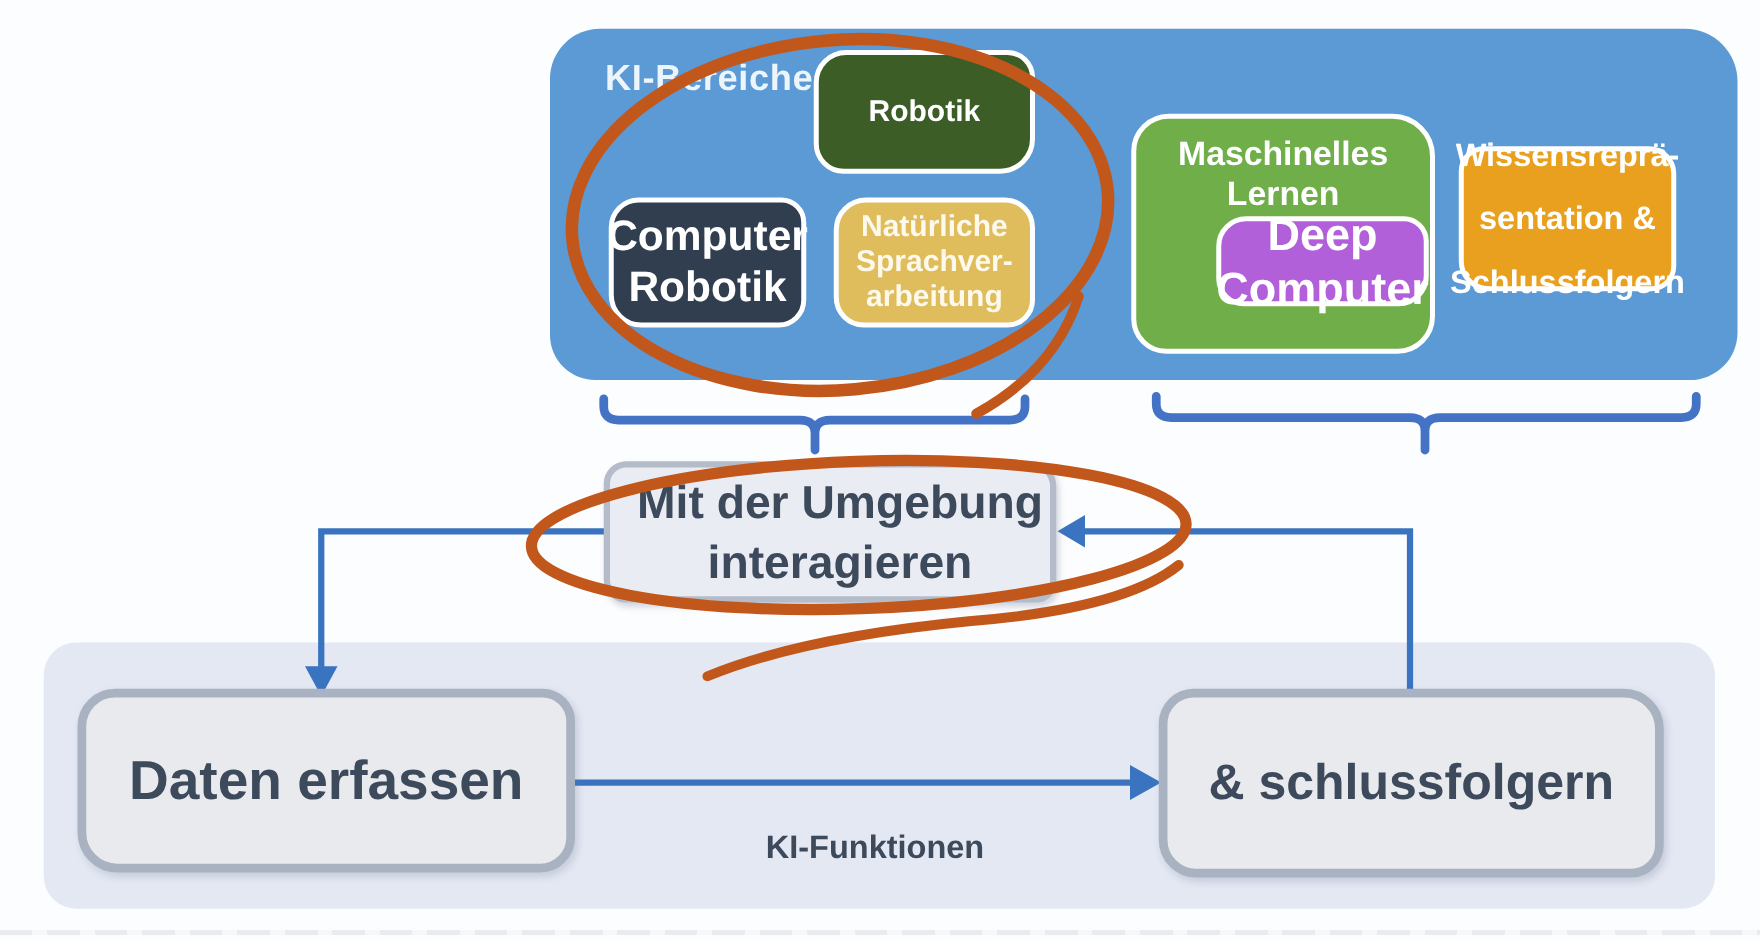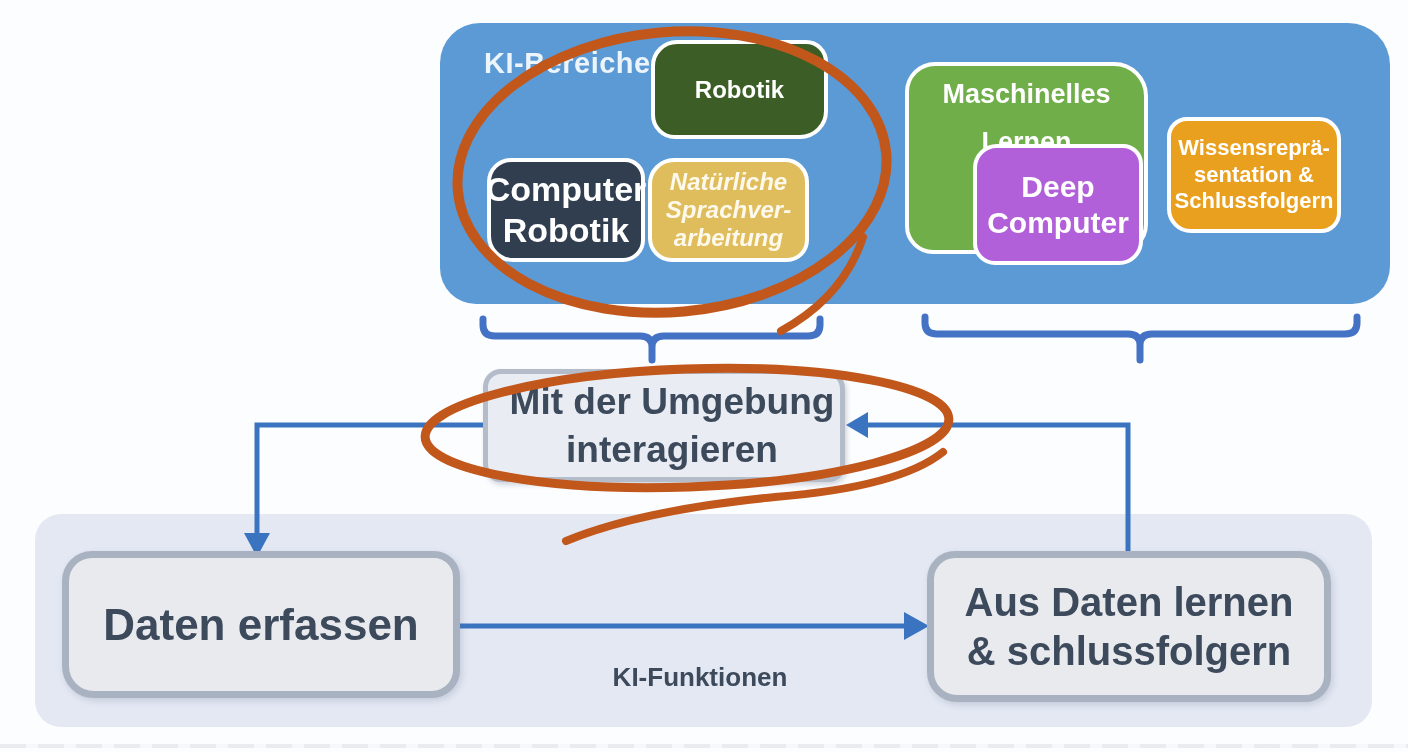--- a/index.html
+++ b/index.html
@@ -29,29 +29,29 @@
     border:4px solid #ffffff;
     color:#ffffff;
     display:flex;flex-direction:column;align-items:center;justify-content:center;
     text-align:center;
   }
   .abox span{display:block;}
   .robotik{left:211px;top:17px;width:177px;height:99px;background:var(--robotik-green);
     border-radius:26px 22px 28px 24px;font-size:24px;}
   .cvision{left:47px;top:135px;width:158px;height:104px;background:var(--vision-navy);
     border-radius:24px 20px 22px 26px;font-size:34px;line-height:1.2;}
-  .nlp{left:208px;top:135px;width:161px;height:104px;background:var(--nlp-gold);
-    border-radius:26px 24px 22px 24px;font-size:24px;line-height:1.16;color:#fdf9ec;font-style:italic;}
-  .mlearn{left:465px;top:39px;width:243px;height:192px;background:var(--ml-green);
+  .nlp{left:227px;top:135px;width:161px;height:104px;background:var(--nlp-gold);
+    border-radius:26px 24px 22px 24px;font-size:24px;line-height:1.16;color:#fdf9ec;}
+  .mlearn{left:465px;top:68px;width:243px;height:192px;background:var(--ml-green);
     border-radius:30px 34px 30px 28px;font-size:27px;line-height:1.2;
-    justify-content:flex-start;padding-top:12px;gap:16px;}
-  .dlearn{left:64px;top:78px;width:170px;height:121px;background:var(--dl-purple);
-    border-radius:24px 20px 24px 22px;font-size:30px;line-height:1.2;}
+    justify-content:flex-start;padding-top:12px;}
+  .dlearn{left:64px;top:78px;width:170px;height:72px;background:var(--dl-purple);
+    border-radius:24px 20px 24px 22px;font-size:36px;line-height:1.2;}
   .wissen{left:727px;top:94px;width:174px;height:116px;background:var(--wissen-orange);
-    border-radius:20px 22px 20px 24px;font-size:22px;line-height:1.2;}
+    border-radius:20px 22px 20px 24px;font-size:26px;line-height:1.2;gap:19px;}
 
   
   .mid-box{
     position:absolute;left:483px;top:369px;width:362px;height:113px;
     background:var(--mid-fill);
     border:5px solid var(--mid-border);
     border-radius:18px 20px 16px 18px;
     color:var(--text-dark);
     font-size:37px;line-height:1.28;
     display:flex;flex-direction:column;align-items:center;justify-content:center;
@@ -158,21 +158,20 @@
 
   <div class="mid-box">
     <span>Mit der Umgebung</span>
     <span>interagieren</span>
   </div>
 
   <div class="func-box daten">
     <span>Daten erfassen</span>
   </div>
   <div class="func-box ausdaten">
-    <span>Aus Daten lernen</span>
     <span>&amp; schlussfolgern</span>
   </div>
 
   <svg class="layer" viewBox="0 0 1408 752">
     <ellipse class="scribble" cx="672" cy="172" rx="215" ry="140" stroke-width="10" transform="rotate(-5 672 172)"></ellipse>
     <path class="scribble" stroke-width="8" d="M863,237 C850,277 823,308 781,331"></path>
     <ellipse class="scribble" cx="687" cy="428" rx="262" ry="59" stroke-width="9" transform="rotate(-2 687 428)"></ellipse>
     <path class="scribble" stroke-width="8" d="M943,452 C908,480 838,492 775,497 C683,506 612,522 566,541"></path>
   </svg>
 

